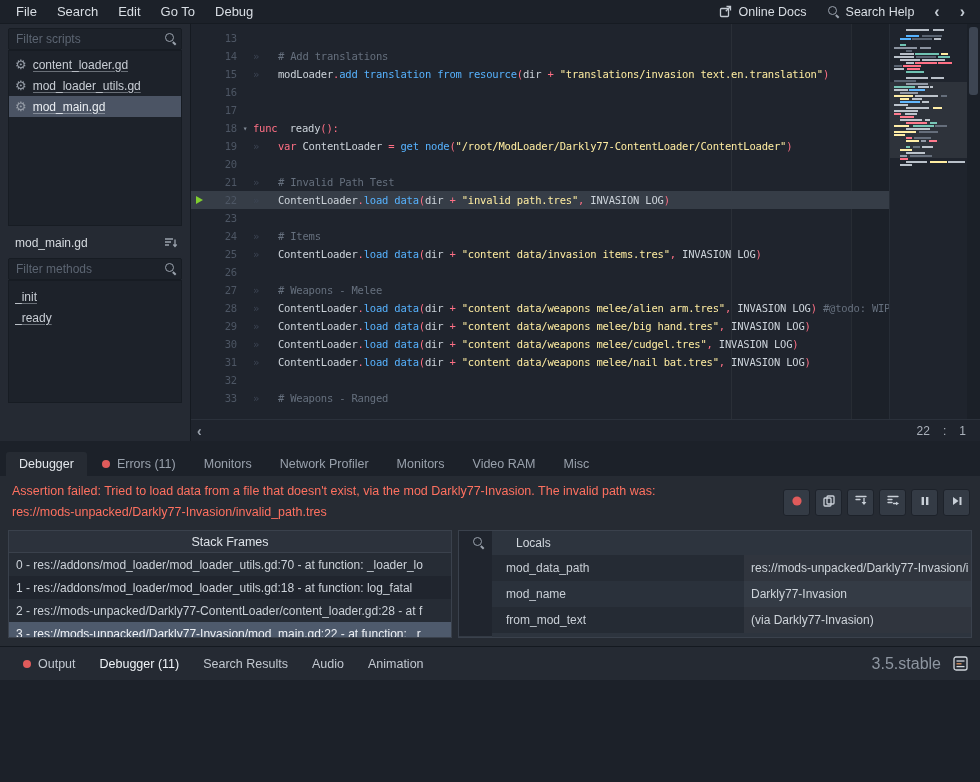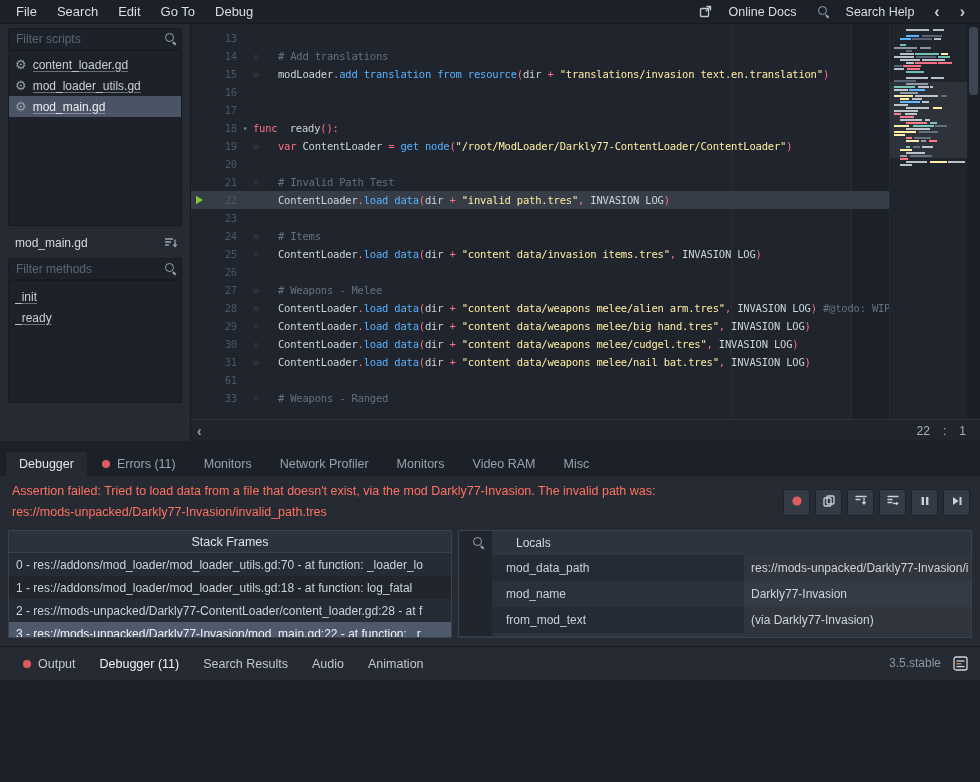--- a/index.html
+++ b/index.html
@@ -4,21 +4,21 @@
 <style>
   *{margin:0;padding:0;box-sizing:border-box;cursor:default}
   html,body{width:980px;height:782px;overflow:hidden;background:#1c2129;font-family:"Liberation Sans",sans-serif}
   .app{width:980px;height:680px;display:flex;flex-direction:column;color:#ccd2d9;font-size:13px}
 
   
   .menubar{flex:0 0 24px;display:flex;align-items:center;justify-content:space-between;background:#1c2129;border-bottom:1px solid #161b22;padding:0 6px}
   .menus{display:flex;height:100%}
   .menu-item{padding:0 10px;display:flex;align-items:center;color:#d9dee4;font-size:13px}
   .menubar-right{display:flex;align-items:center;gap:2px}
-  .mb-link{display:flex;align-items:center;gap:16px;padding:0 9px;color:#d9dee4;font-size:12.5px}
+  .mb-link{display:flex;align-items:center;gap:6px;padding:0 9px;color:#d9dee4;font-size:12.5px}
   .nav-arrow{padding:0 9px;color:#c3cad2;font-size:16px;font-weight:bold;line-height:22px}
 
   
   .main{flex:0 0 417px;display:flex;background:#1c2129;min-height:0}
   .sidebar{flex:0 0 190px;background:#252a33;padding:4px 8px;display:flex;flex-direction:column}
   .filter-box{position:relative;flex:0 0 22px;height:22px;margin-bottom:0}
   .filter-box input{width:100%;height:100%;background:#1d222a;border:1px solid #171c23;border-radius:2px;color:#c7cdd4;font-size:12px;padding:0 22px 0 7px;outline:none;font-family:"Liberation Sans",sans-serif}
   .filter-box input::placeholder{color:#5c6572}
   .icon-search{position:relative;width:13px;height:13px;display:inline-block;flex:0 0 13px}
   .icon-search::before{content:"";position:absolute;left:1px;top:1px;width:7px;height:7px;border:1.5px solid #9aa2ad;border-radius:50%}
@@ -88,21 +88,21 @@
   .vr-name{flex:0 0 252px;display:flex;align-items:center;padding-left:14px;color:#c9cfd6;white-space:nowrap;overflow:hidden}
   .vr-value{flex:1;display:flex;align-items:center;padding:0 7px;background:rgba(255,255,255,.05);position:relative;white-space:nowrap;overflow:hidden;color:#ced4da}
   .vr-value.center{justify-content:center}
   .obj-icon{width:12px;height:12px;border-radius:50%;background:radial-gradient(circle at 35% 30%,#7fb3e8,#2d5a9e 60%,#1d3c6e);position:absolute;left:7px;flex:0 0 12px}
 
   
   .statusbar{flex:0 0 34px;background:#252a33;border-top:1px solid #141920;display:flex;align-items:center;justify-content:space-between;padding:0 12px}
   .sb-items{display:flex;align-items:center;gap:2px}
   .sb-item{display:flex;align-items:center;gap:7px;padding:0 11px;height:24px;color:#c2c8d0;font-size:12.5px;border-radius:2px}
   .sb-item.active{color:#eff3f7}
-  .status-right{display:flex;align-items:flex-start;gap:12px;color:#8e96a1;font-size:12px}
+  .status-right{display:flex;align-items:center;gap:12px;color:#8e96a1;font-size:16px}
   .icon-sort svg,.icon-extlink svg,.icon-layout svg{display:block}
 </style>
 </head>
 <body>
 
 <div class="app">
 
   <header class="menubar">
     <nav class="menus" id="menu-items">
         <div class="menu-item">File</div>
@@ -192,21 +192,21 @@
               <div class="code-line exec"><span class="g-break"><span class="exec-arrow"></span></span><span class="g-num">22</span><span class="g-fold"></span><span class="code-text"><span class="tok-tab">»</span><span class="tok-t">ContentLoader</span><span class="tok-o">.</span><span class="tok-f">load_data</span><span class="tok-o">(</span><span class="tok-t">dir</span><span class="tok-o"> + </span><span class="tok-s">"invalid_path.tres"</span><span class="tok-o">,</span><span class="tok-t"> INVASION_LOG</span><span class="tok-o">)</span></span></div>
               <div class="code-line"><span class="g-break"></span><span class="g-num">23</span><span class="g-fold"></span><span class="code-text"></span></div>
               <div class="code-line"><span class="g-break"></span><span class="g-num">24</span><span class="g-fold"></span><span class="code-text"><span class="tok-tab">»</span><span class="tok-c"># Items</span></span></div>
               <div class="code-line"><span class="g-break"></span><span class="g-num">25</span><span class="g-fold"></span><span class="code-text"><span class="tok-tab">»</span><span class="tok-t">ContentLoader</span><span class="tok-o">.</span><span class="tok-f">load_data</span><span class="tok-o">(</span><span class="tok-t">dir</span><span class="tok-o"> + </span><span class="tok-s">"content_data/invasion_items.tres"</span><span class="tok-o">,</span><span class="tok-t"> INVASION_LOG</span><span class="tok-o">)</span></span></div>
               <div class="code-line"><span class="g-break"></span><span class="g-num">26</span><span class="g-fold"></span><span class="code-text"></span></div>
               <div class="code-line"><span class="g-break"></span><span class="g-num">27</span><span class="g-fold"></span><span class="code-text"><span class="tok-tab">»</span><span class="tok-c"># Weapons - Melee</span></span></div>
               <div class="code-line"><span class="g-break"></span><span class="g-num">28</span><span class="g-fold"></span><span class="code-text"><span class="tok-tab">»</span><span class="tok-t">ContentLoader</span><span class="tok-o">.</span><span class="tok-f">load_data</span><span class="tok-o">(</span><span class="tok-t">dir</span><span class="tok-o"> + </span><span class="tok-s">"content_data/weapons_melee/alien_arm.tres"</span><span class="tok-o">,</span><span class="tok-t"> INVASION_LOG</span><span class="tok-o">)</span><span class="tok-t"> </span><span class="tok-c">#@todo: WIP</span></span></div>
               <div class="code-line"><span class="g-break"></span><span class="g-num">29</span><span class="g-fold"></span><span class="code-text"><span class="tok-tab">»</span><span class="tok-t">ContentLoader</span><span class="tok-o">.</span><span class="tok-f">load_data</span><span class="tok-o">(</span><span class="tok-t">dir</span><span class="tok-o"> + </span><span class="tok-s">"content_data/weapons_melee/big_hand.tres"</span><span class="tok-o">,</span><span class="tok-t"> INVASION_LOG</span><span class="tok-o">)</span></span></div>
               <div class="code-line"><span class="g-break"></span><span class="g-num">30</span><span class="g-fold"></span><span class="code-text"><span class="tok-tab">»</span><span class="tok-t">ContentLoader</span><span class="tok-o">.</span><span class="tok-f">load_data</span><span class="tok-o">(</span><span class="tok-t">dir</span><span class="tok-o"> + </span><span class="tok-s">"content_data/weapons_melee/cudgel.tres"</span><span class="tok-o">,</span><span class="tok-t"> INVASION_LOG</span><span class="tok-o">)</span></span></div>
               <div class="code-line"><span class="g-break"></span><span class="g-num">31</span><span class="g-fold"></span><span class="code-text"><span class="tok-tab">»</span><span class="tok-t">ContentLoader</span><span class="tok-o">.</span><span class="tok-f">load_data</span><span class="tok-o">(</span><span class="tok-t">dir</span><span class="tok-o"> + </span><span class="tok-s">"content_data/weapons_melee/nail_bat.tres"</span><span class="tok-o">,</span><span class="tok-t"> INVASION_LOG</span><span class="tok-o">)</span></span></div>
-              <div class="code-line"><span class="g-break"></span><span class="g-num">61</span><span class="g-fold"></span><span class="code-text"></span></div>
+              <div class="code-line"><span class="g-break"></span><span class="g-num">32</span><span class="g-fold"></span><span class="code-text"></span></div>
               <div class="code-line"><span class="g-break"></span><span class="g-num">33</span><span class="g-fold"></span><span class="code-text"><span class="tok-tab">»</span><span class="tok-c"># Weapons - Ranged</span></span></div>
             </div>
         </div>
         <div class="minimap">
           <div id="minimap-bars">
               <div class="mm-row">
                 <span class="mm-seg" style="margin-left: 14px; width: 23.3936px; background: rgb(185, 192, 201);"></span>
                 <span class="mm-seg" style="margin-left: 3.56735px; width: 10.9417px; background: rgb(185, 192, 201);"></span>
               </div>
               <div class="mm-row"></div>

